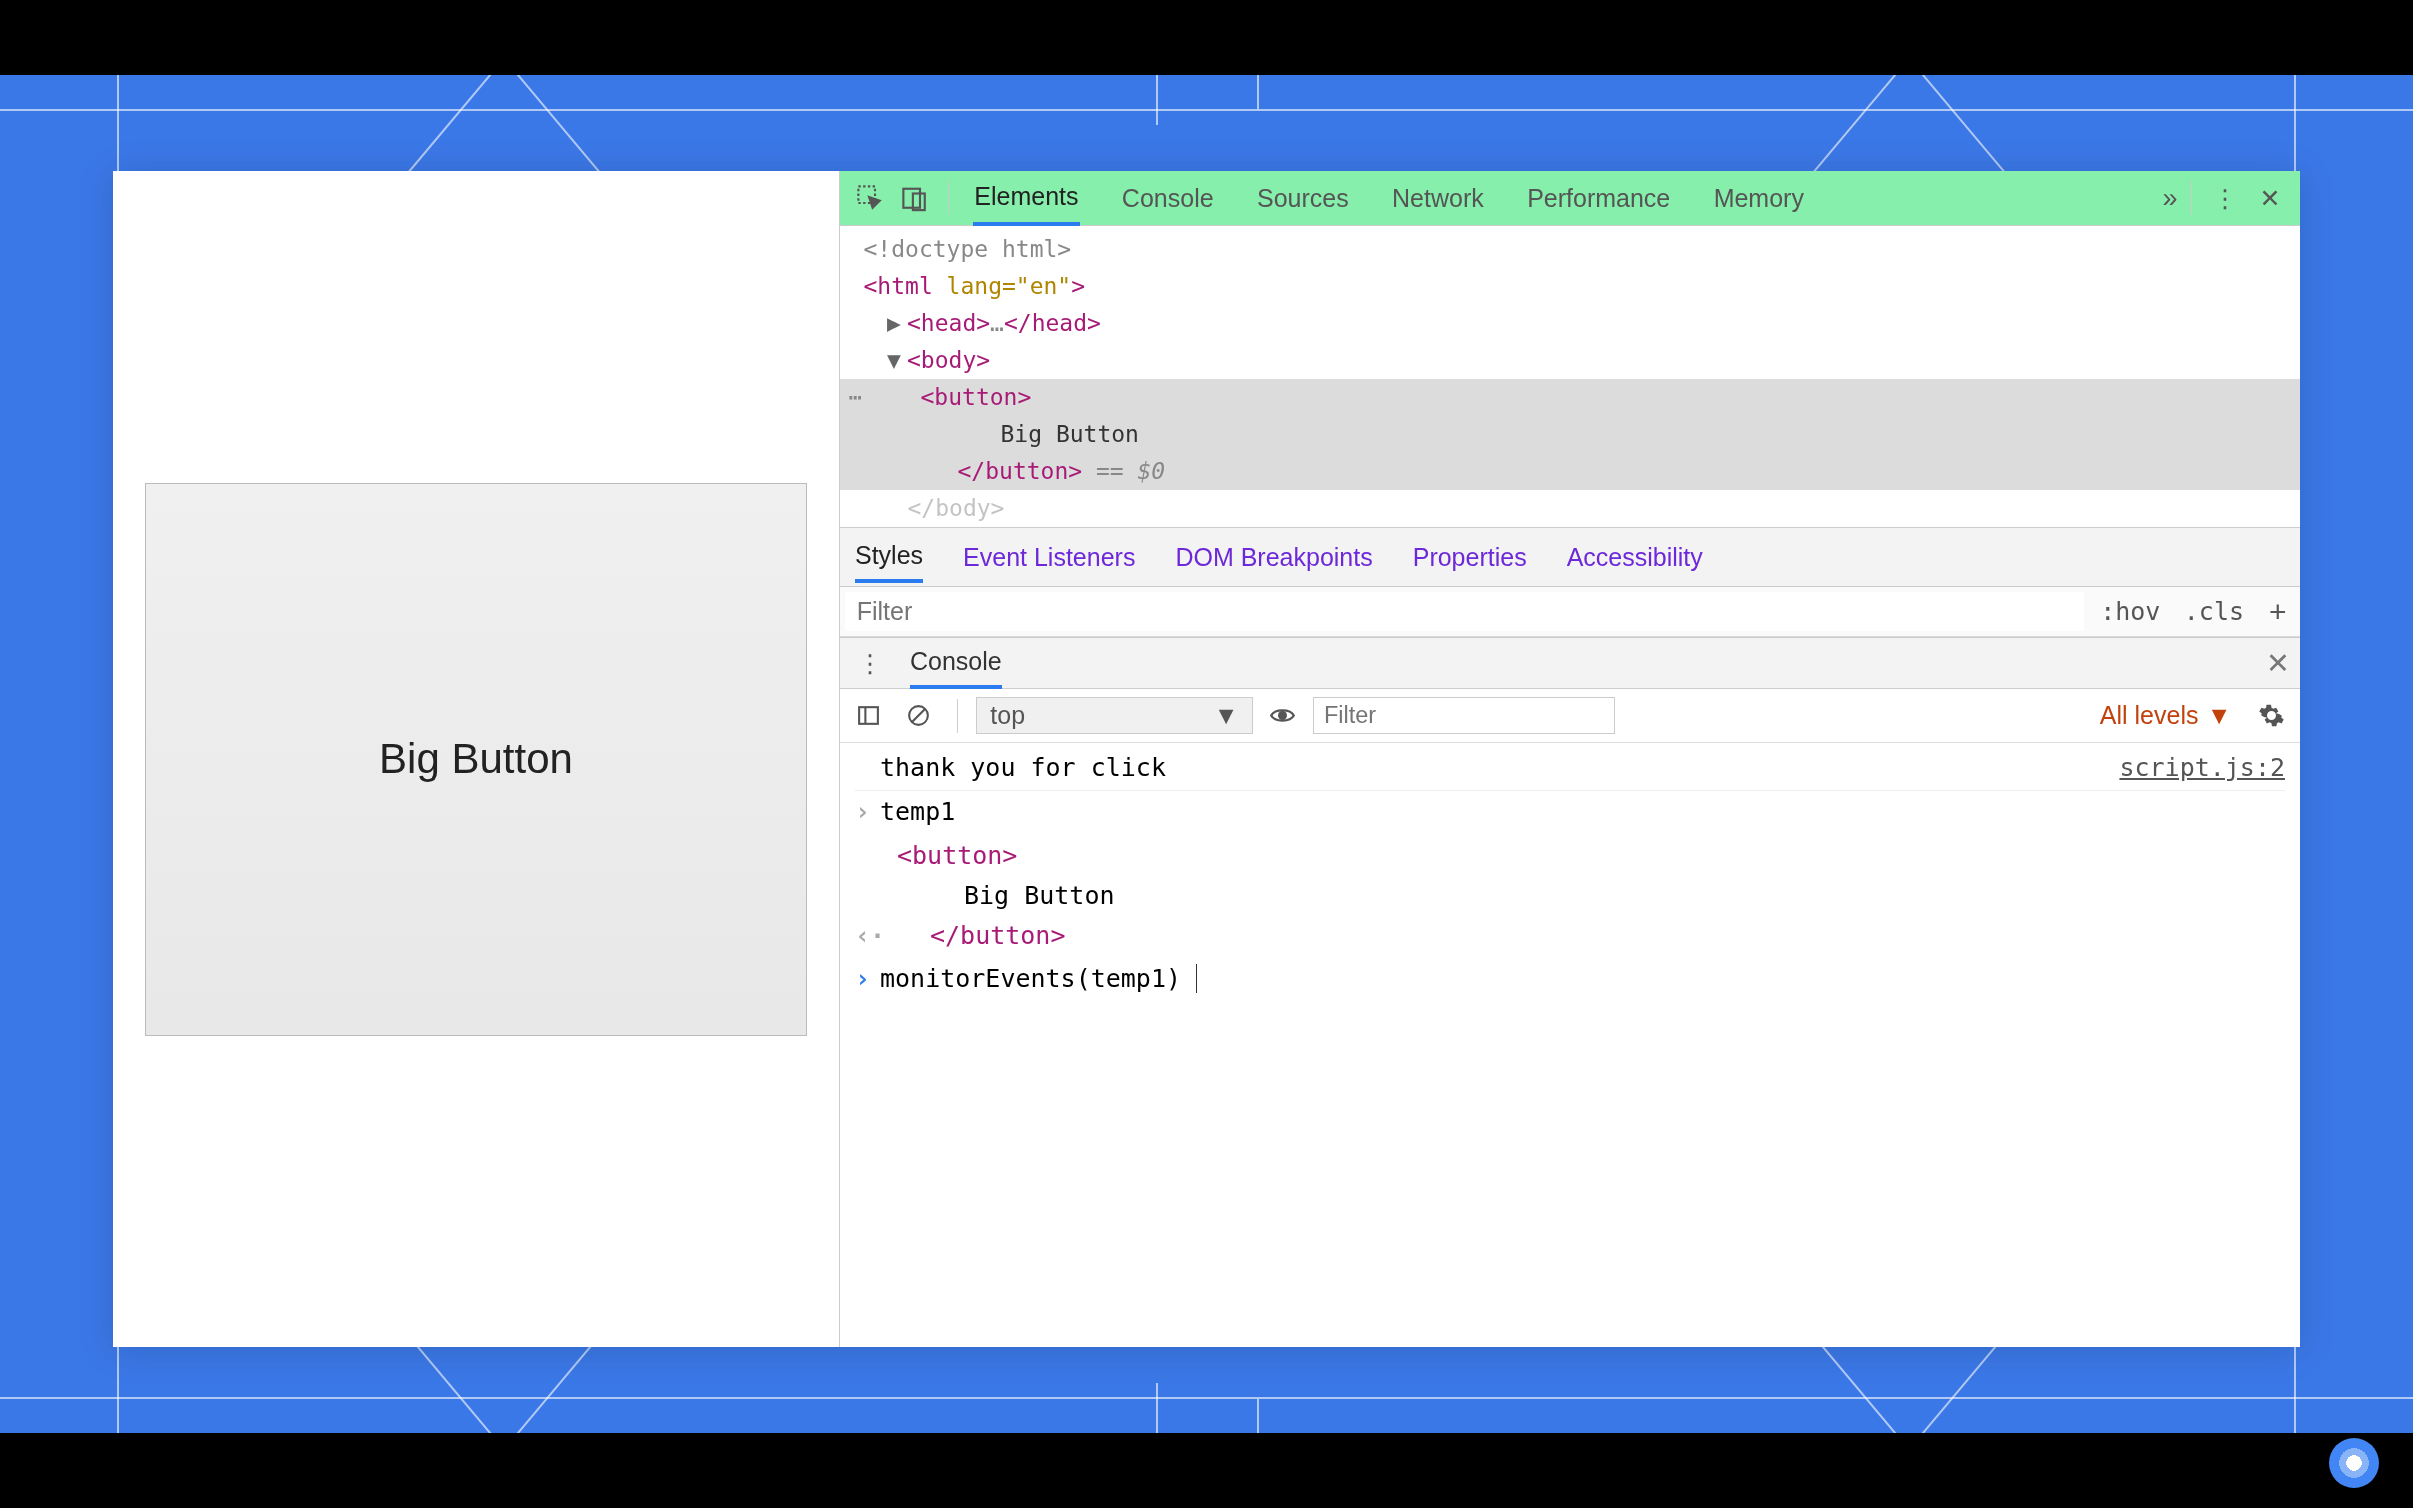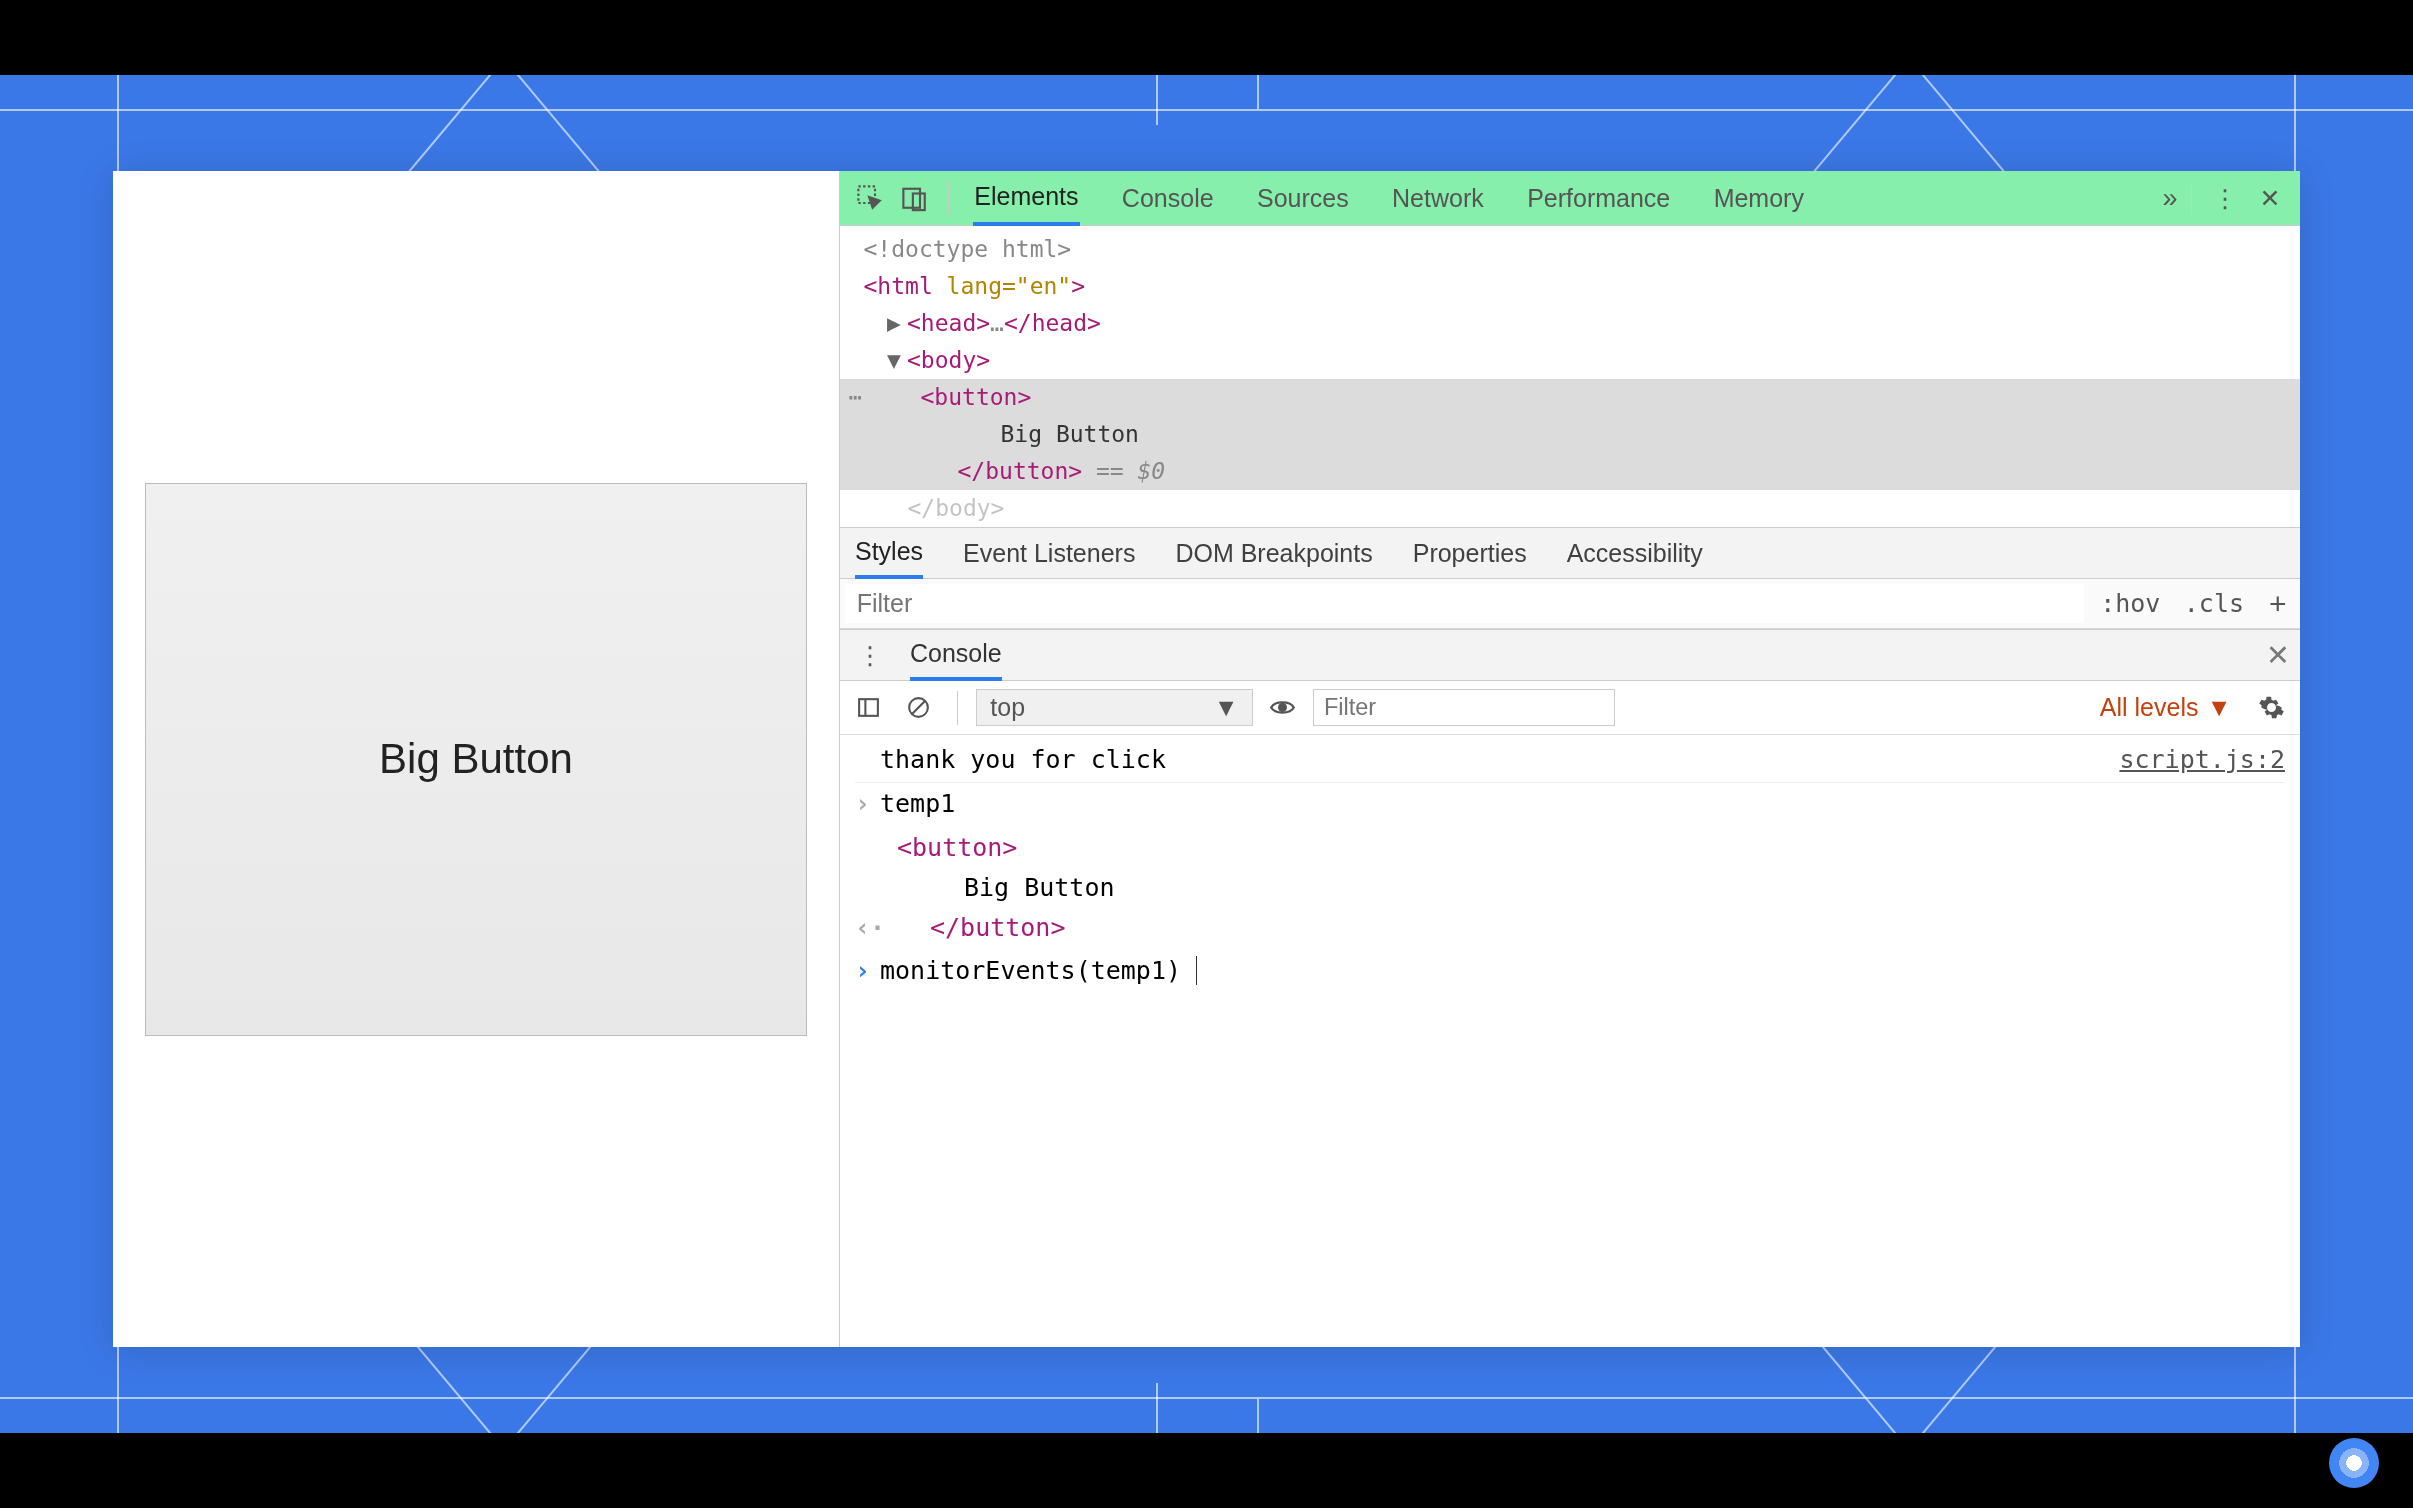--- a/index.html
+++ b/index.html
@@ -102,28 +102,28 @@
   display: flex; align-items: center;
   height: 47px;
   border-top: 0.8px solid #ddd;
   padding-left: 13.4px;
   font-size: 25px;
 }
 .breadcrumb span { padding: 0 11.7px; color: #a71b77; }
 .breadcrumb .sel { background: #eee; color: #333; }
 .styles-tabs {
   display: flex; align-items: center;
-  height: 52px;
+  height: 60px;
   background: #f3f3f3;
   border-top: 0.8px solid #ccc;
   border-bottom: 0.8px solid #ccc;
   padding-left: 15px;
   gap: 40px;
 }
-.styles-tab { color: #404040; height:52px; display:flex; align-items:center; }
+.styles-tab { color: #6d28d9; height:52px; display:flex; align-items:center; }
 .styles-tab.active { color: #222; border-bottom: 4.2px solid #2b7cee; }
 .filter-row {
   display: flex; align-items: center;
   height: 50px;
   border-bottom: 0.8px solid #d8d8d8;
   background: #fafafa;
 }
 .filter-row input {
   flex: 1; border: none; background: #fff;
   font-size: 25px; color: #888; padding-left: 11.7px;

